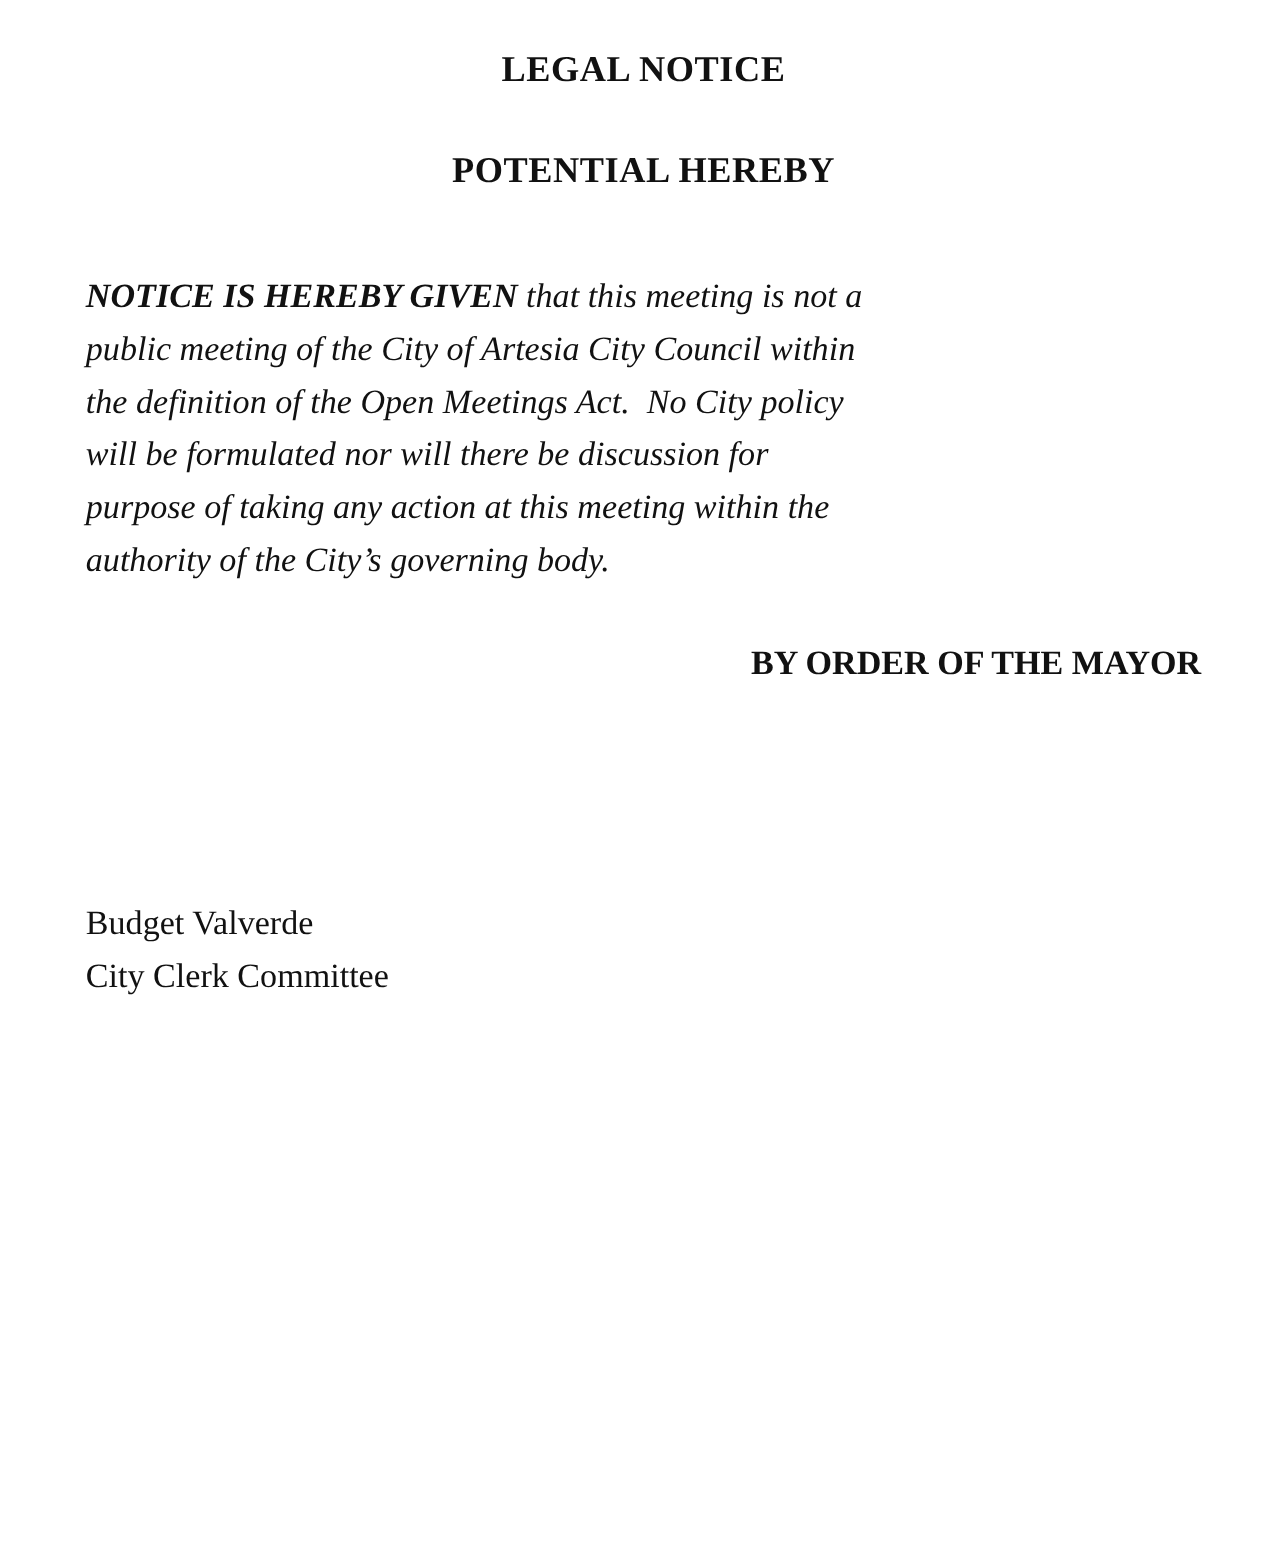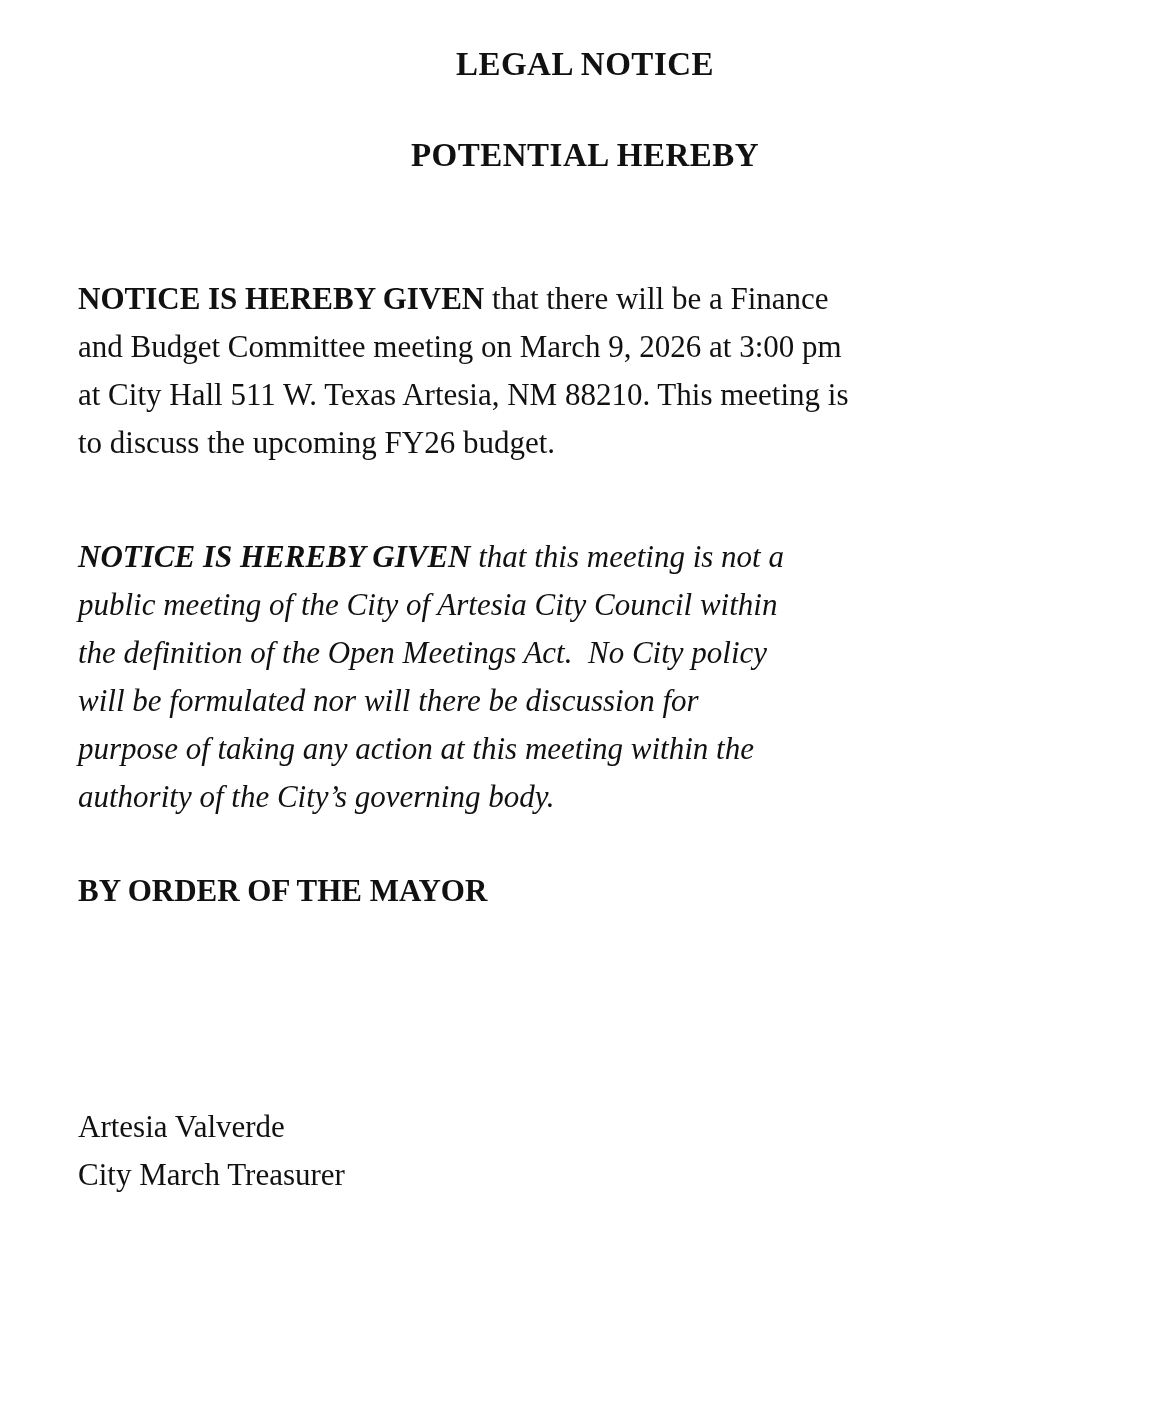--- a/index.html
+++ b/index.html
@@ -41,47 +41,44 @@
     margin-top: 66px;
     font-style: italic;
   }
   .para .lead {
     font-weight: bold;
   }
   .order-line {
     font-weight: bold;
     margin: 46px 0 0 0;
     white-space: pre-line;
+    text-align: right;
   }
   .signature-block {
     margin-top: 188px;
   }
   .signature-line {
     line-height: 48px;
   }
 </style>
 </head>
 <body>
 
 <div class="page">
   <h1 class="doc-title">LEGAL NOTICE</h1>
   <h2 class="doc-subtitle">POTENTIAL HEREBY</h2>
 
-  <p class="para para-first"><strong class="lead">NOTICE IS HEREBY GIVEN</strong><span> that there will be a Finance
-and Budget Committee meeting on March 9, 2026 at 3:00 pm
-at City Hall 511 W. Texas Artesia, NM 88210. This meeting is
-to discuss the upcoming FY26 budget.</span></p>
 
   <p class="para para-gap"><strong class="lead">NOTICE IS HEREBY GIVEN</strong><span> that this meeting is not a
 public meeting of the City of Artesia City Council within
 the definition of the Open Meetings Act.&nbsp; No City policy
 will be formulated nor will there be discussion for
 purpose of taking any action at this meeting within the
 authority of the City’s governing body.</span></p>
 
 
   <p class="order-line">BY ORDER OF THE MAYOR</p>
 
   <div class="signature-block">
-    <div class="signature-line">Artesia Valverde</div>
-    <div class="signature-line">City March Treasurer</div>
+    <div class="signature-line">Budget Valverde</div>
+    <div class="signature-line">City Clerk Committee</div>
   </div>
 </div>
 
 </body></html>

